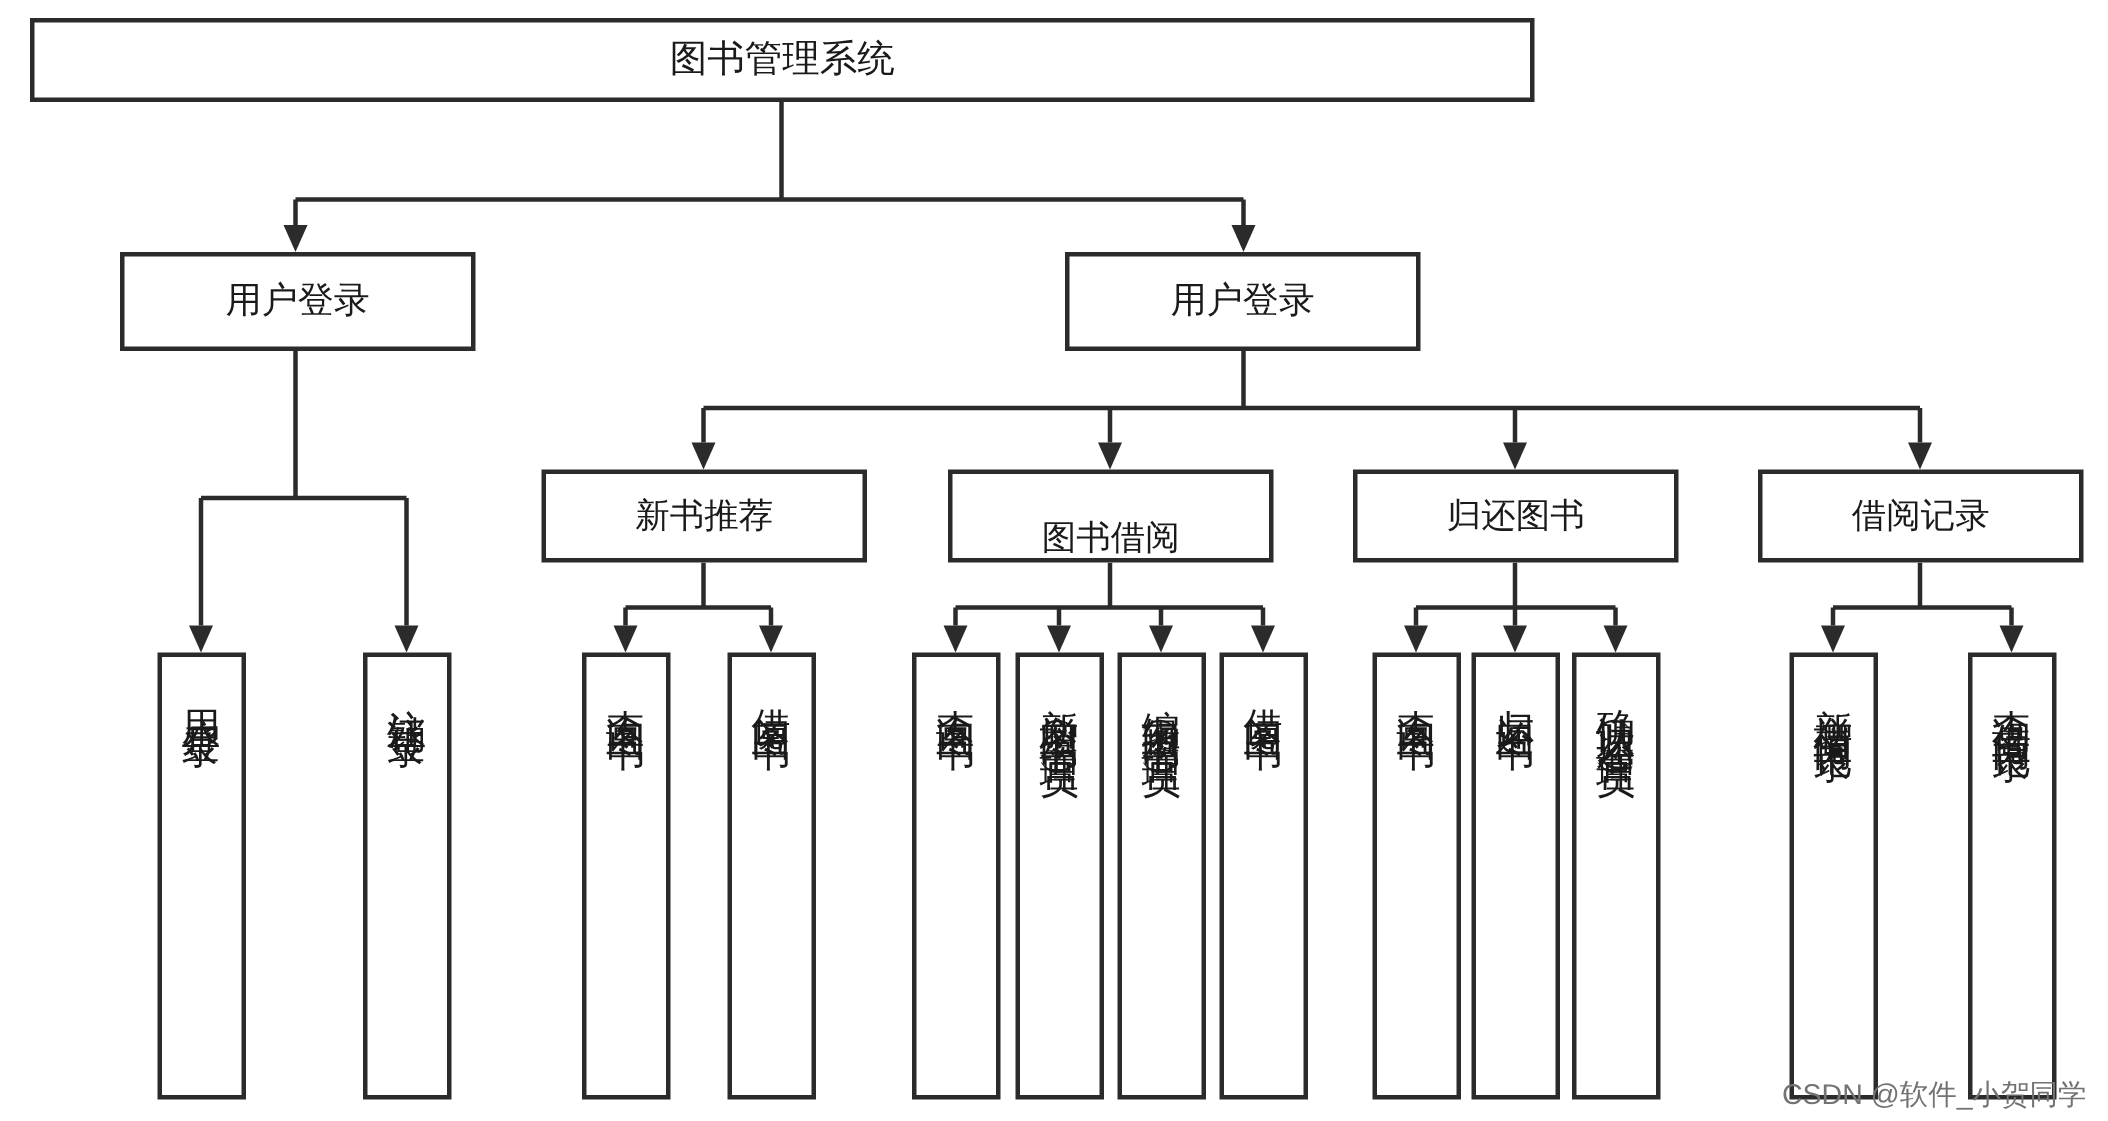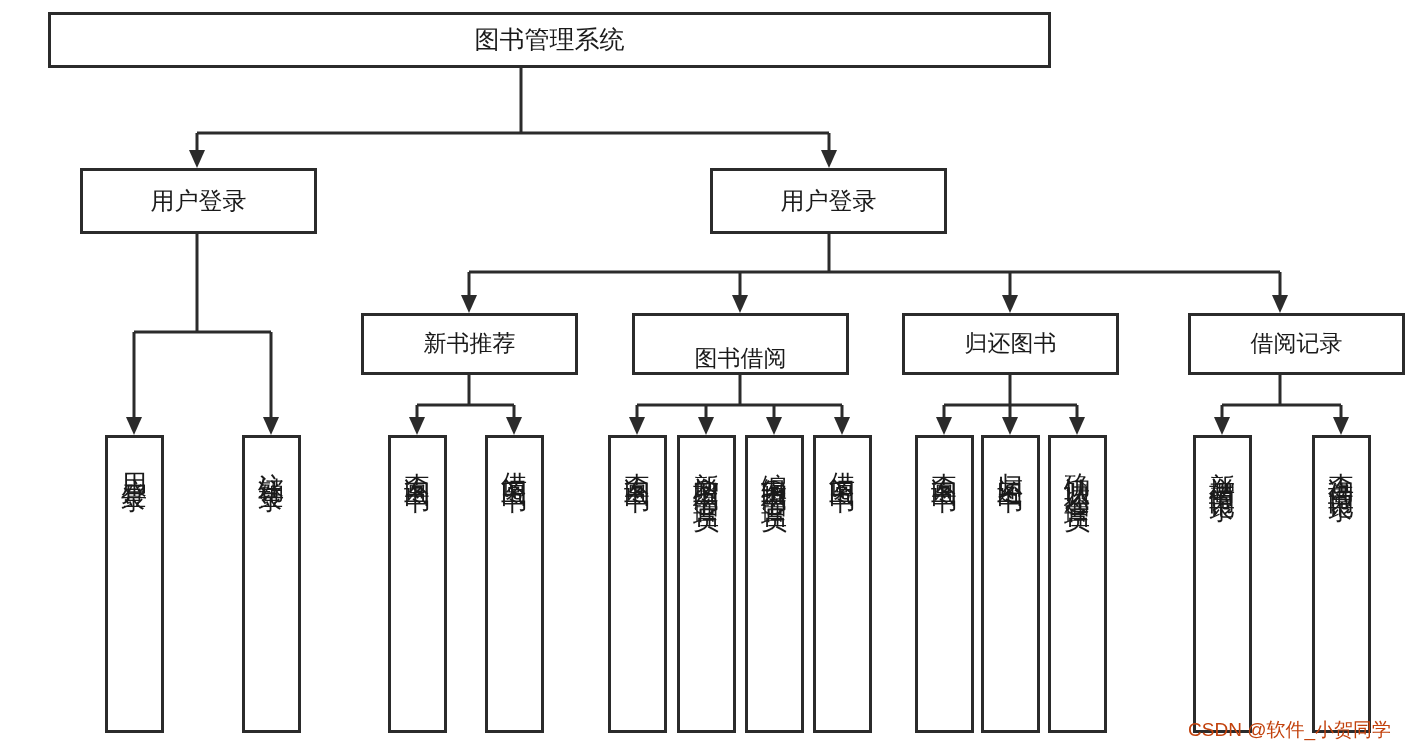--- a/index.html
+++ b/index.html
@@ -79,21 +79,21 @@
     line-height: 1;
     white-space: nowrap;
   }
   
   #watermark {
     position: absolute;
     right: 14px;
     bottom: 4px;
     z-index: 3;
     font-size: 19px;
-    color: #c2410c;
+    color: #737373;
     white-space: nowrap;
     pointer-events: none;
     font-family: "Liberation Sans", "DejaVu Sans", sans-serif;
   }
 </style>
 </head>
 <body>
 
 <div id="diagram-canvas">
 
@@ -152,21 +152,21 @@
     <polygon class="arrow-head" points="1069,417 1085,417 1077,435"></polygon>
 
     <line x1="1280" y1="375" x2="1280" y2="405"></line>
     <line x1="1222" y1="405" x2="1341" y2="405"></line>
     <line x1="1222" y1="405" x2="1222" y2="417"></line>
     <polygon class="arrow-head" points="1214,417 1230,417 1222,435"></polygon>
     <line x1="1341" y1="405" x2="1341" y2="417"></line>
     <polygon class="arrow-head" points="1333,417 1349,417 1341,435"></polygon>
   </svg>
 
-  <div class="node node-root" style="left:20px; top:12px; width:1003px; height:56px;margin-left:28px;">
+  <div class="node node-root" style="left:20px; top:12px; width:1003px; height:56px;">
     <span class="node-label">图书管理系统</span>
   </div>
 
   <div class="node node-branch" style="left:80px; top:168px; width:237px; height:66px;">
     <span class="node-label">用户登录</span>
   </div>
 
   <div class="node node-branch" style="left:710px; top:168px; width:237px; height:66px;">
     <span class="node-label">用户登录</span>
   </div>
@@ -176,21 +176,21 @@
   </div>
 
   <div class="node node-group" style="left:632px; top:313px; width:217px; height:62px;align-items:flex-end;">
     <span class="node-label">图书借阅</span>
   </div>
 
   <div class="node node-group" style="left:902px; top:313px; width:217px; height:62px;">
     <span class="node-label">归还图书</span>
   </div>
 
-  <div class="node node-group" style="left:1172px; top:313px; width:217px; height:62px;margin-left:16px;">
+  <div class="node node-group" style="left:1172px; top:313px; width:217px; height:62px;">
     <span class="node-label">借阅记录</span>
   </div>
 
   <div class="node node-leaf" style="left:105px; top:435px; width:59px; height:298px;">
     <span class="node-label">用户登录</span>
   </div>
 
   <div class="node node-leaf" style="left:242px; top:435px; width:59px; height:298px;">
     <span class="node-label">注销登录</span>
   </div>

